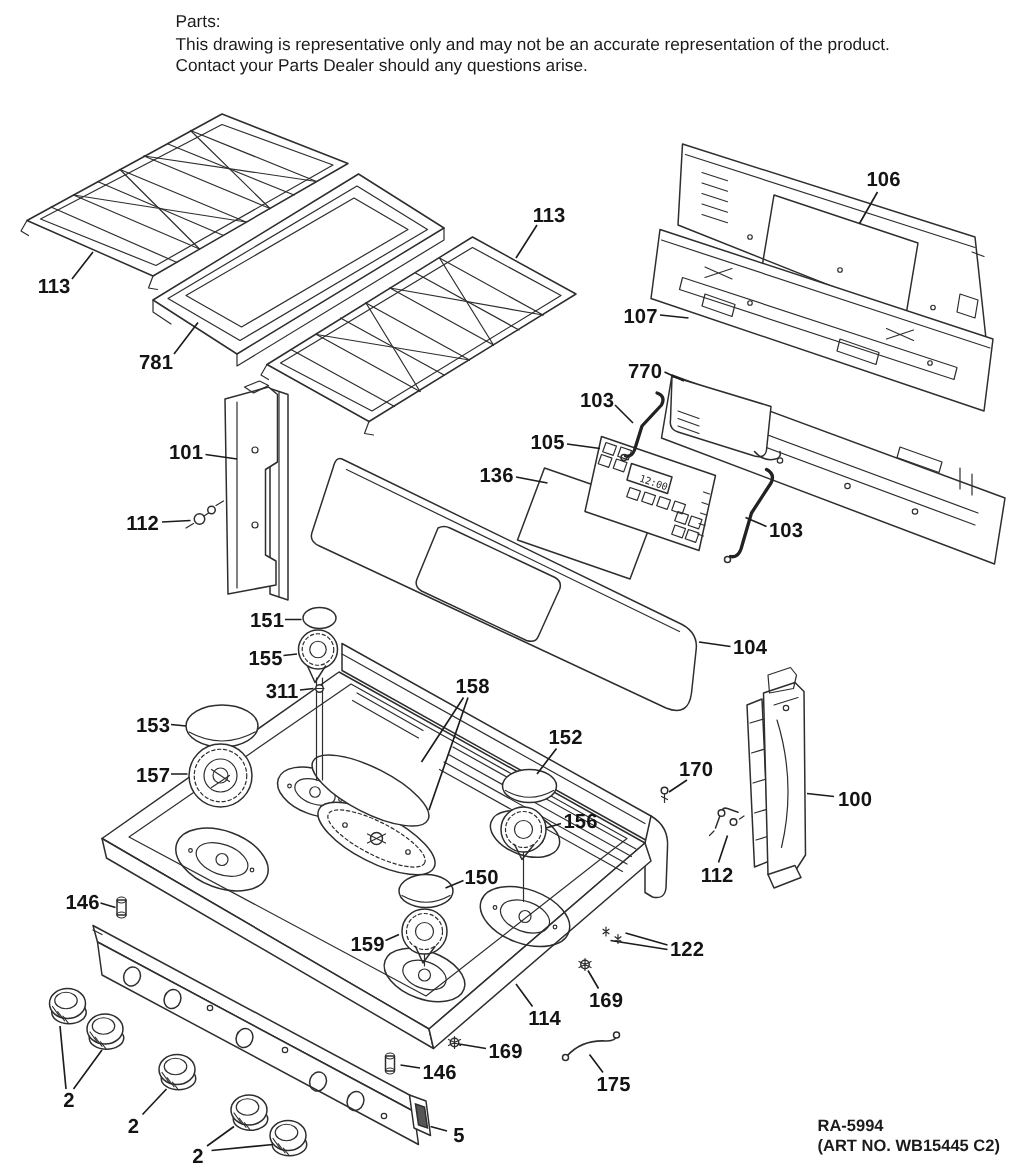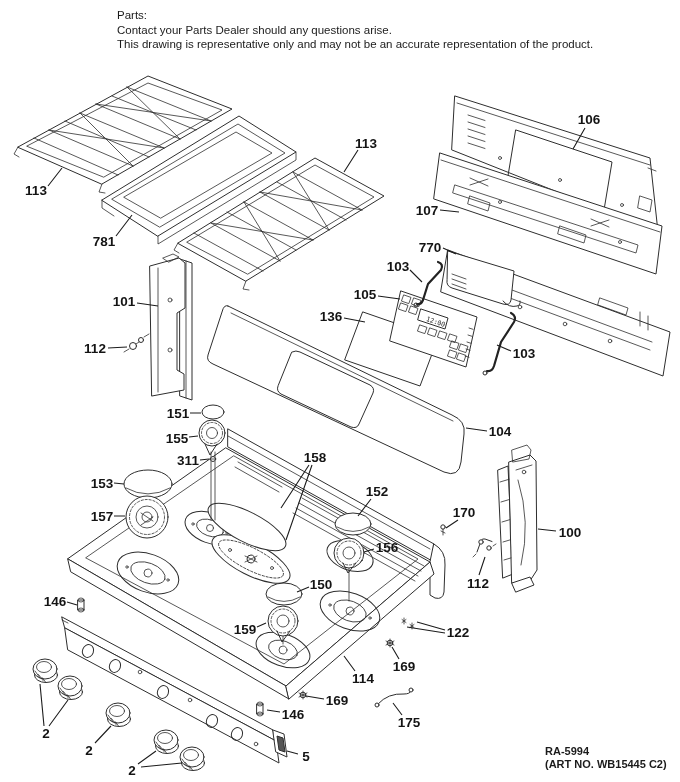--- a/index.html
+++ b/index.html
@@ -16,22 +16,22 @@
   .lbl{font:bold 13.5px "Liberation Sans",sans-serif;fill:#141414;}
   .clock{font:6.5px "DejaVu Sans Mono",monospace;fill:#222;}
   .ldr{stroke:#1c1c1c;stroke-width:1.1;fill:none;}
   .dk{fill:#555;stroke:#2e2e2e;}
 </style>
 </head>
 <body>
 
 <div class="note">
   <div>Parts:</div>
+  <div>This drawing is representative only and may not be an accurate representation of the product.</div>
   <div>Contact your Parts Dealer should any questions arise.</div>
-  <div>This drawing is representative only and may not be an accurate representation of the product.</div>
 </div>
 
 <svg width="680" height="782" viewBox="0 0 680 782">
 
   <g>
     <path class="sf" d="M102,200 L239,116 L296,152 L158,236 Z"></path>
     <path class="s thin" d="M112,199 L238,124 L285,153 L160,227 Z"></path>
     <path class="s thin" d="M124,197 L236,132 L272,153 L161,218 Z"></path>
     <path class="s thin" d="M158,236 l0,8 L296,160 l0,-8 M102,200 l0,8 l12,8"></path>
   </g>

